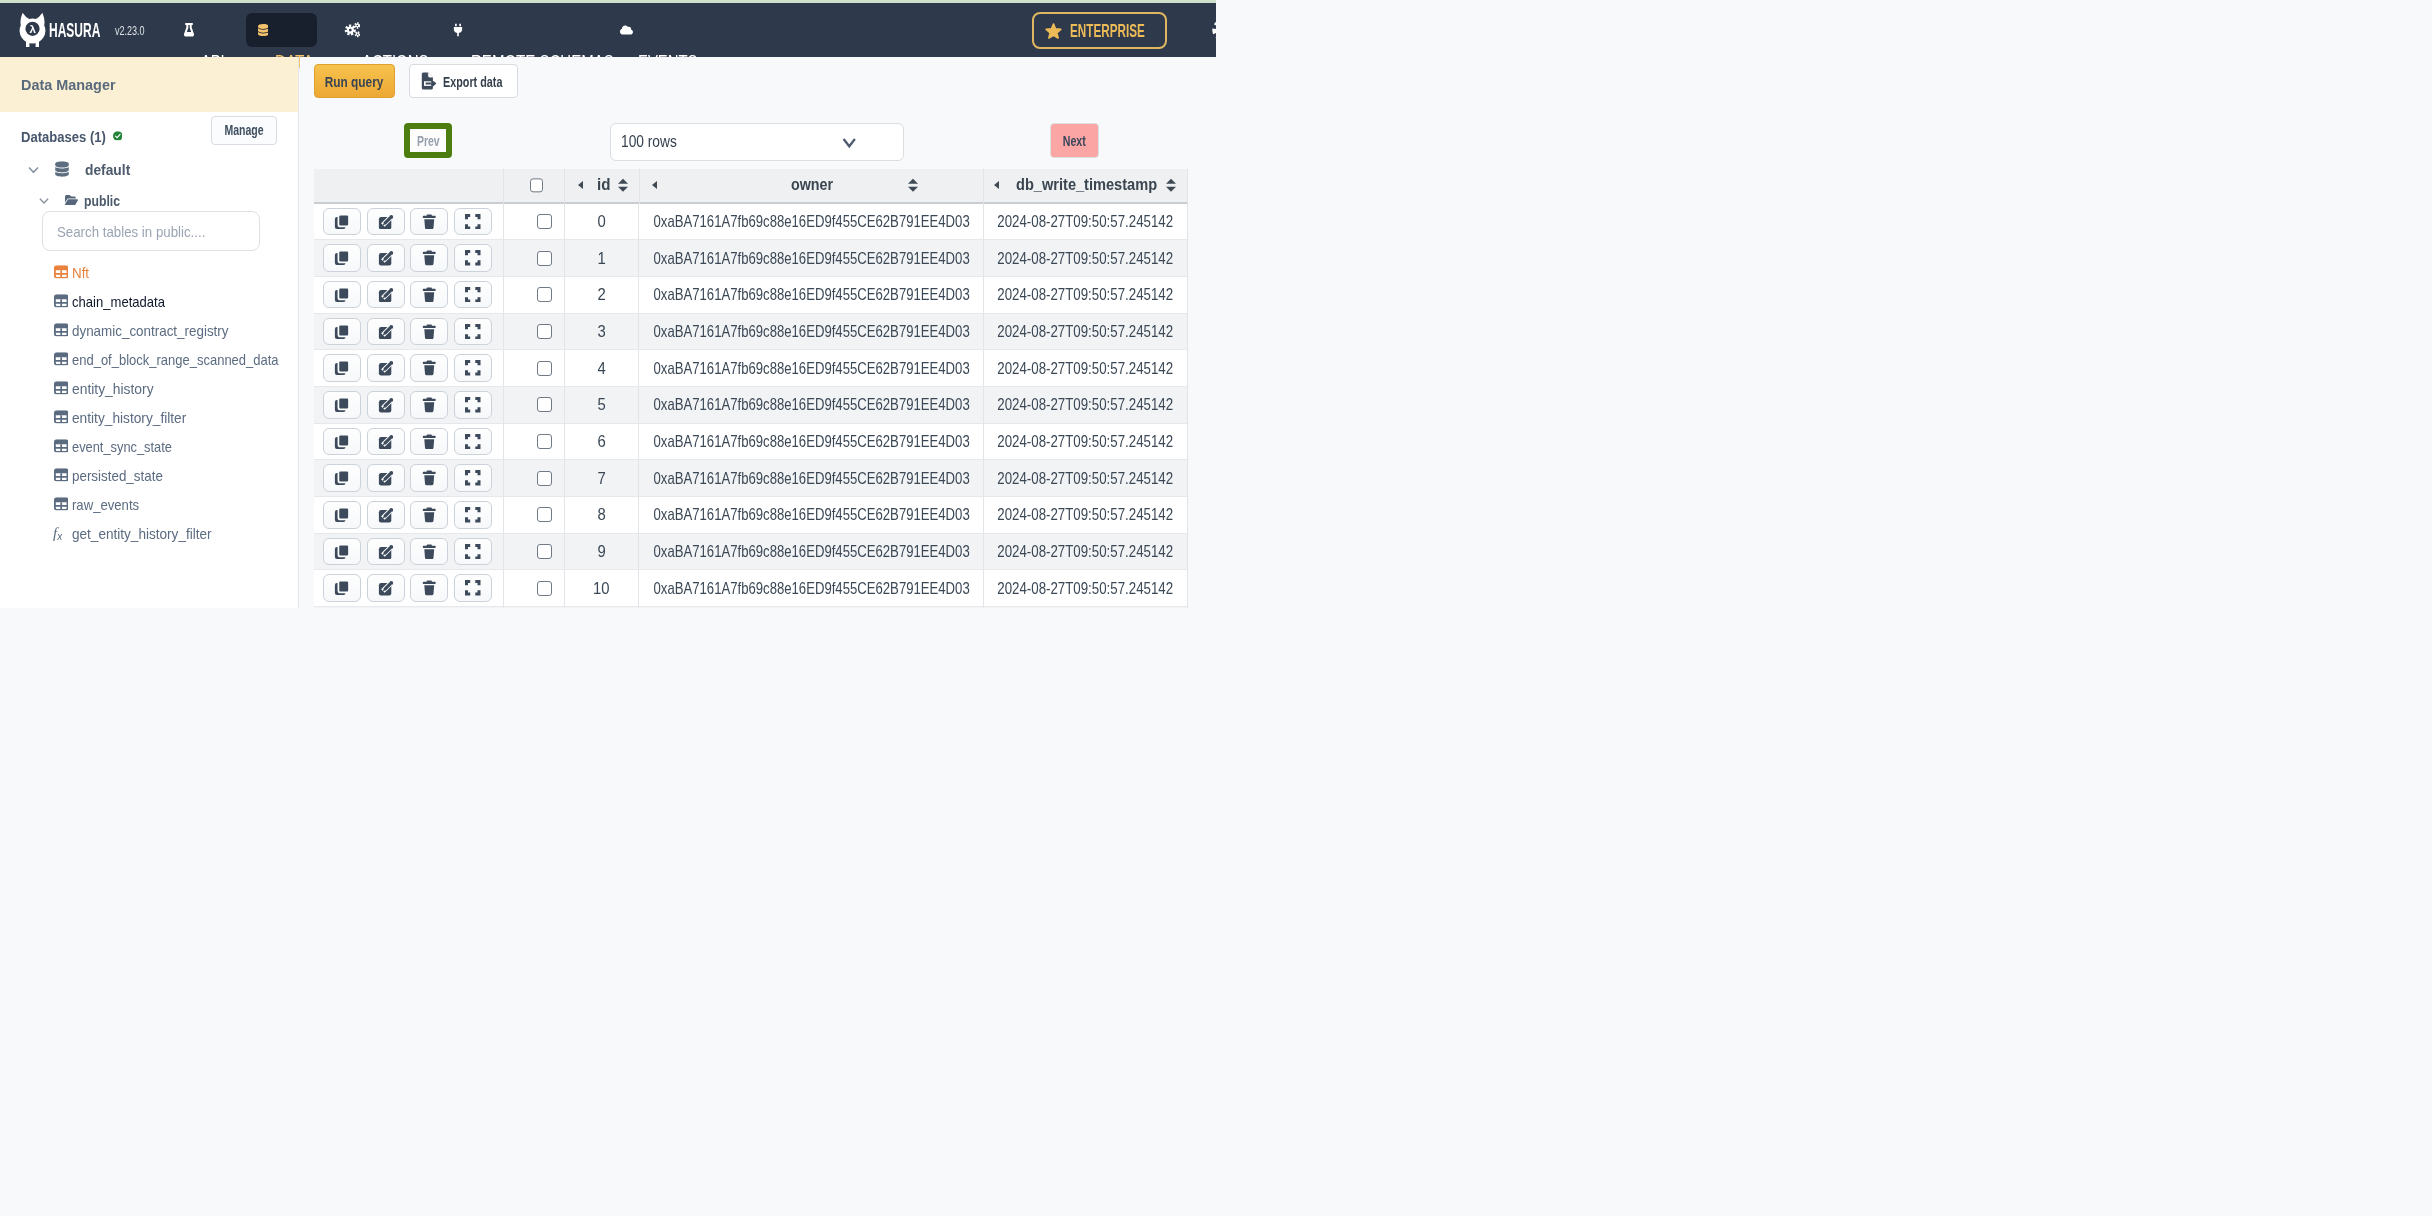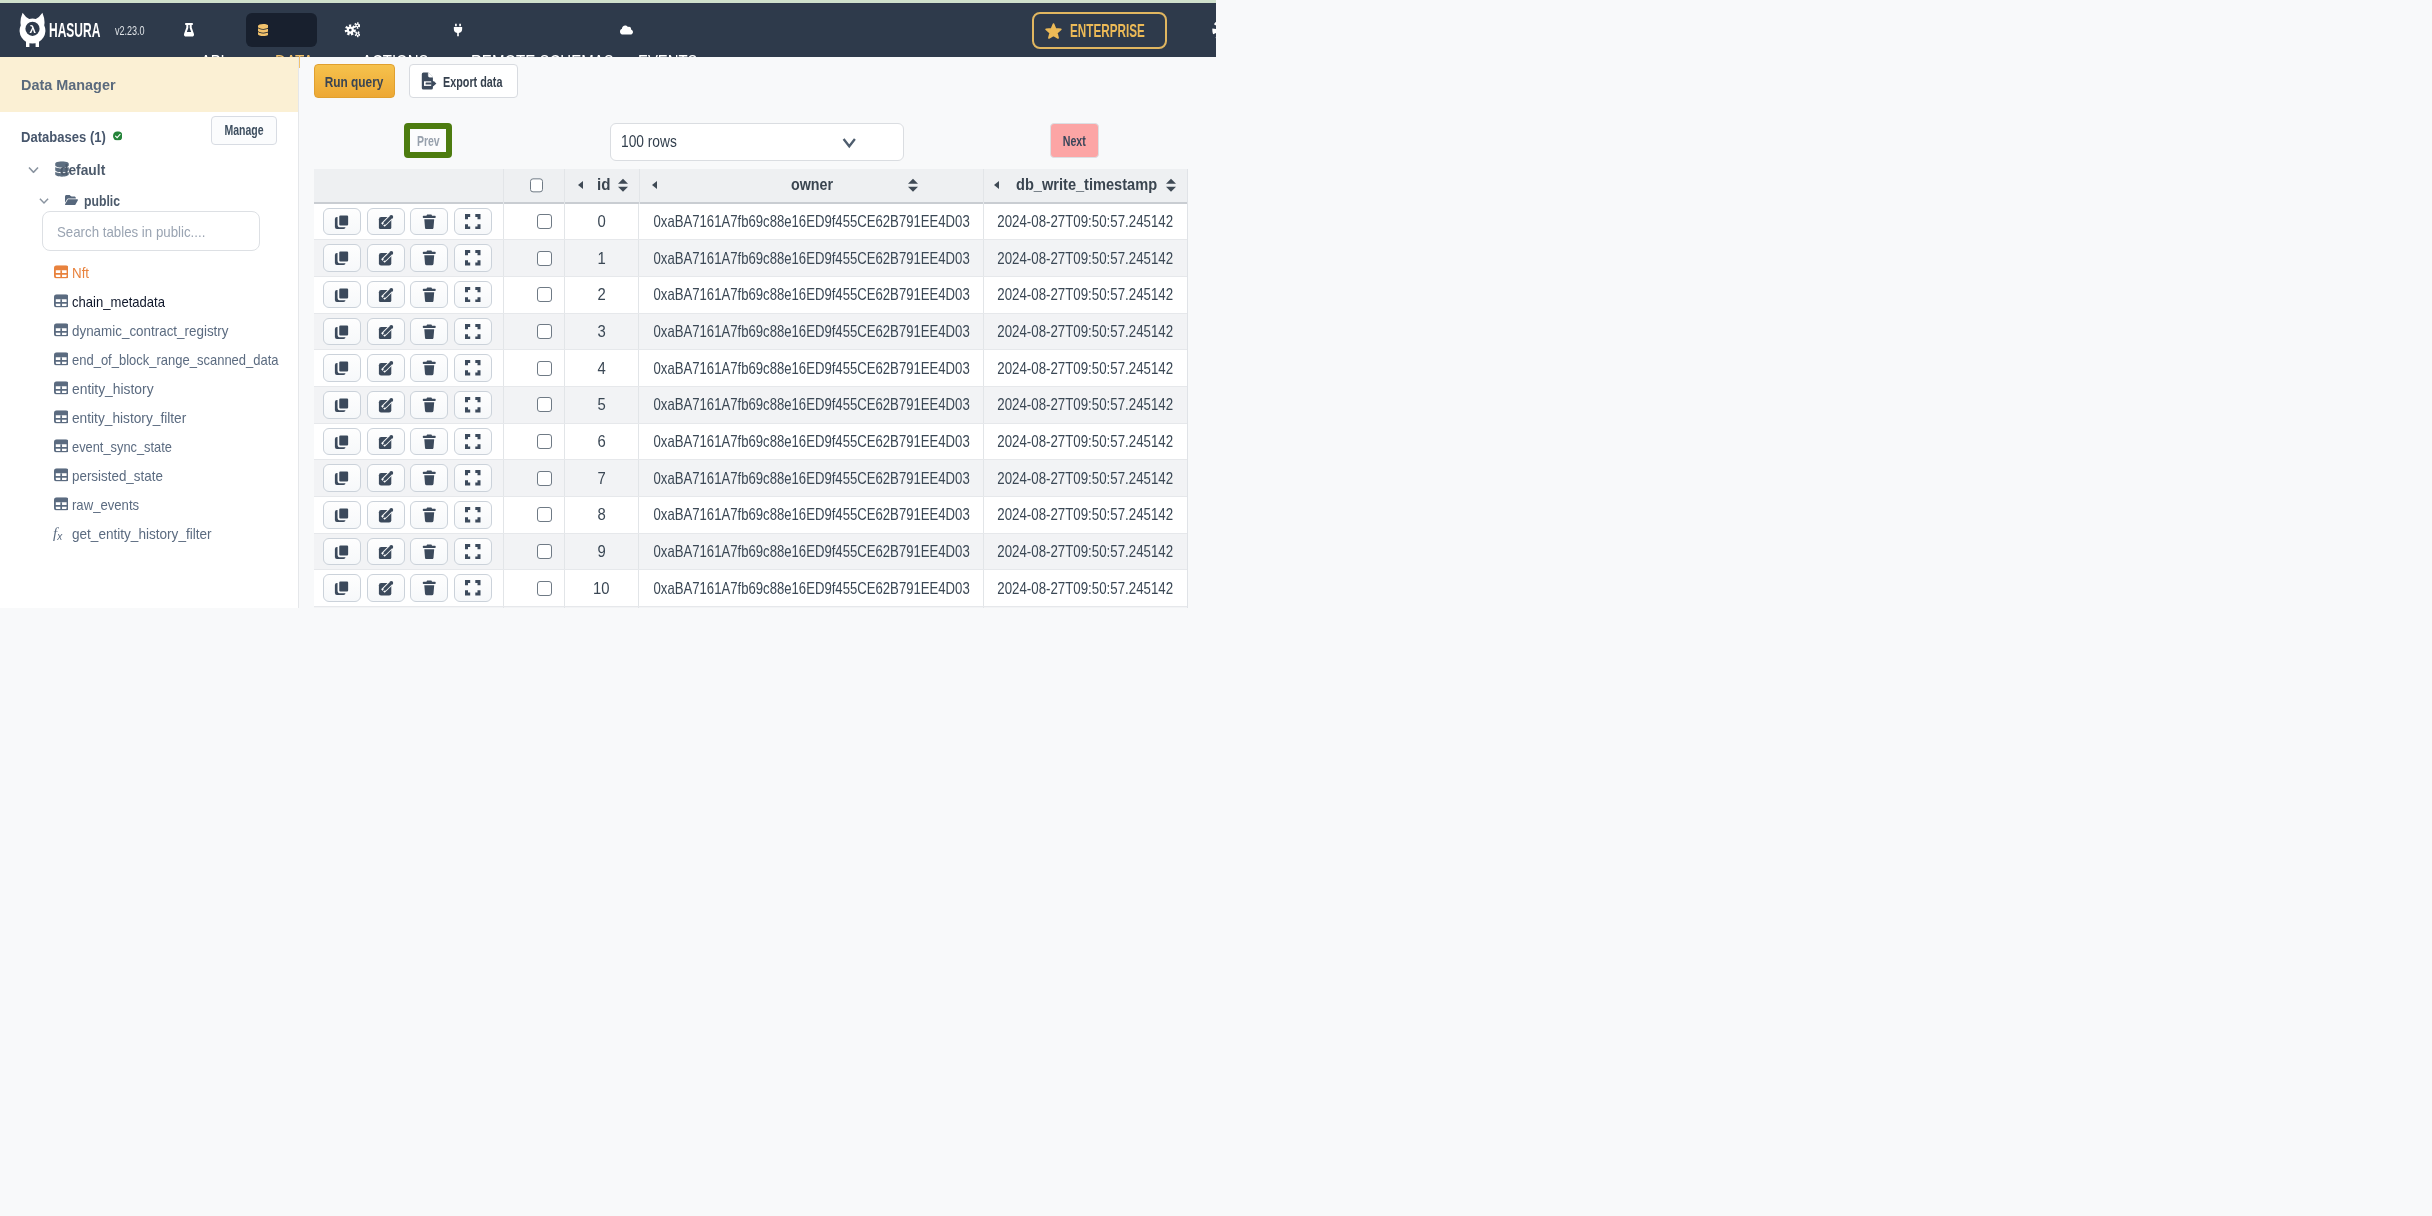--- a/index.html
+++ b/index.html
@@ -132,21 +132,21 @@
     </svg>
     <div class="manage">
       <span class="sxc" style="transform:scaleX(0.75)">Manage</span>
     </div>
     <svg class="sicon" style="left:27.5px; top:112.5px;" width="11" height="7.5" viewBox="0 0 11 7.5">
       <path d="M1 1.2 L5.5 6 L10 1.2" stroke="#8a94a0" stroke-width="1.6" fill="none"></path>
     </svg>
     <svg class="sicon" style="left:55.4px; top:112px;" width="14" height="15.5" viewBox="0 0 448 512">
       <path fill="#5d6e80" d="M448 80v48c0 44.2-100.3 80-224 80S0 172.2 0 128V80C0 35.8 100.3 0 224 0S448 35.8 448 80zM393.2 214.7c20.8-7.4 39.9-16.9 54.8-28.6V288c0 44.2-100.3 80-224 80S0 332.2 0 288V186.1c14.9 11.8 34 21.2 54.8 28.6C99.7 230.7 159.5 240 224 240s124.3-9.3 169.2-25.3zM0 346.1c14.9 11.8 34 21.2 54.8 28.6C99.7 390.7 159.5 400 224 400s124.3-9.3 169.2-25.3c20.8-7.4 39.9-16.9 54.8-28.6V432c0 44.2-100.3 80-224 80S0 476.2 0 432V346.1z"></path>
     </svg>
-    <div class="sib" style="left:60px; top:112px;"><span class="sx" style="transform:scaleX(0.92)">default</span></div>
+    <div class="sib" style="left:85px; top:112px;"><span class="sx" style="transform:scaleX(0.92)">default</span></div>
     <svg class="sicon" style="left:38.9px; top:143.5px;" width="10" height="7" viewBox="0 0 11 7.5">
       <path d="M1 1.2 L5.5 6 L10 1.2" stroke="#8a94a0" stroke-width="1.6" fill="none"></path>
     </svg>
     <svg class="sicon" style="left:64.8px; top:143px;" width="13" height="11.5" viewBox="0 0 576 512">
       <path fill="#56677c" d="M88.7 223.8L0 375.8V96C0 60.7 28.7 32 64 32H181.5c17 0 33.3 6.7 45.3 18.7l26.5 26.5c12 12 28.3 18.7 45.3 18.7H416c35.3 0 64 28.7 64 64v32H144c-22.8 0-43.8 12.1-55.3 31.8zm27.6 16.1C122.1 230 132.6 224 144 224H544c11.5 0 22 6.1 27.7 16.1s5.7 22.2-.1 32.1l-112 192C453.9 474 443.4 480 432 480H32c-11.5 0-22-6.1-27.7-16.1s-5.7-22.2 .1-32.1l112-192z"></path>
     </svg>
     <div class="sib" style="left:83.5px; top:143px;"><span class="sx" style="transform:scaleX(0.815)">public</span></div>
     <div class="search">
       <span class="sx" style="transform:scaleX(0.885)">Search tables in public....</span>
     </div>

